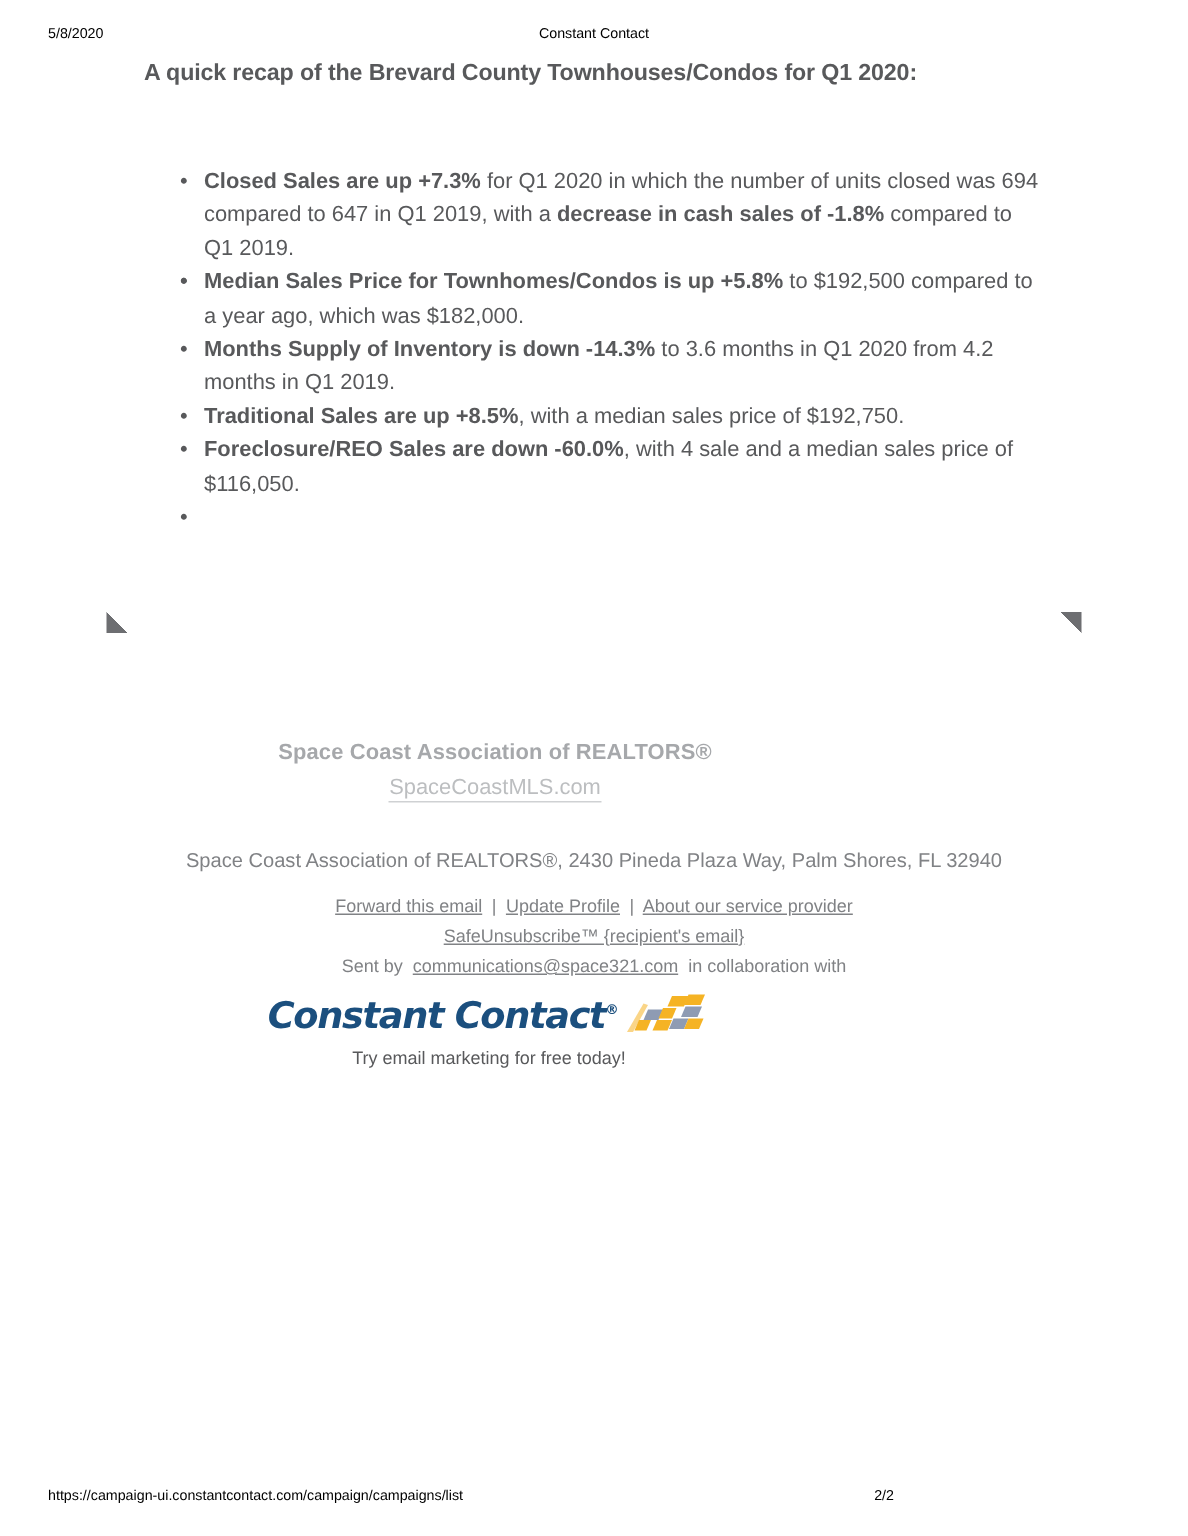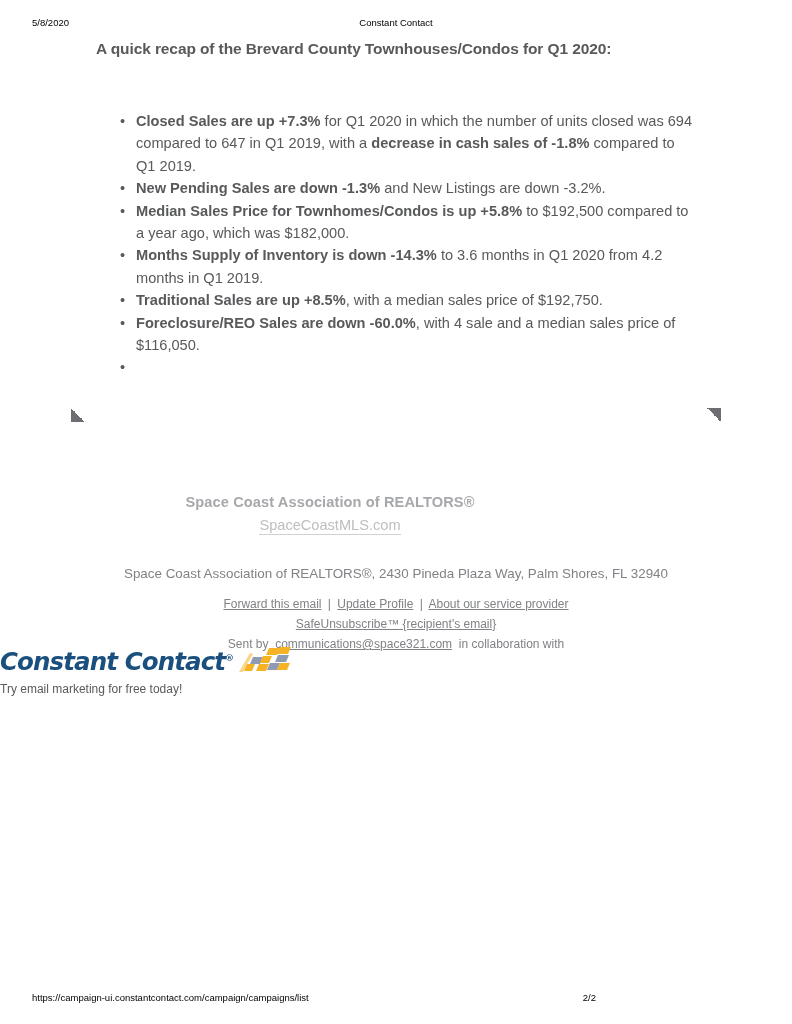--- a/index.html
+++ b/index.html
@@ -188,23 +188,24 @@
   .cc-links .sep {
     padding: 0 3px;
   }
   .cc-links .row {
     white-space: nowrap;
   }
 
   
   .cc-logo-wrap {
     position: absolute;
-    top: 644px;
+    top: 660px;
     left: 0;
     width: 652px;
+    text-align: center;
   }
   .cc-logo {
     display: inline-block;
     position: relative;
     line-height: 0;
   }
   .cc-wordmark {
     display: inline-block;
     font-family: "DejaVu Sans", sans-serif;
     font-style: italic;
@@ -244,21 +245,21 @@
   <div class="ph-date">5/8/2020</div>
   <div class="ph-title">Constant Contact</div>
 </div>
 
 <div class="email-body">
 
   <h1 class="recap-heading">A quick recap of the Brevard County Townhouses/Condos for Q1 2020:</h1>
 
   <ul class="recap-list" id="recap-list">
       <li><span class="bullet">•</span><span><b>Closed Sales are up +7.3%</b><span> for Q1 2020 in which the number of units closed was 694 compared to 647 in Q1 2019, with a </span><b>decrease in cash sales of -1.8%</b><span> compared to Q1 2019.</span></span></li>
-      <li><span class="bullet">•</span><span><b>New Pending Sales are down -1.3%</b><span> and New Listings are down -3.2%.</span></span></li>
+      <li><span class="bullet">•</span></li>
       <li><span class="bullet">•</span><span><b>Median Sales Price for Townhomes/Condos is up +5.8%</b><span> to $192,500 compared to a year ago, which was $182,000.</span></span></li>
       <li><span class="bullet">•</span><span><b>Months Supply of Inventory is down -14.3%</b><span> to 3.6 months in Q1 2020 from 4.2 months in Q1 2019.</span></span></li>
       <li><span class="bullet">•</span><span><b>Traditional Sales are up +8.5%</b><span>, with a median sales price of $192,750.</span></span></li>
       <li><span class="bullet">•</span><span><b>Foreclosure/REO Sales are down -60.0%</b><span>, with 4 sale and a median sales price of $116,050.</span></span></li>
       <li><span class="bullet">•</span></li>
     </ul>
 
 </div>
 
 <div class="crop-mark left"></div>

